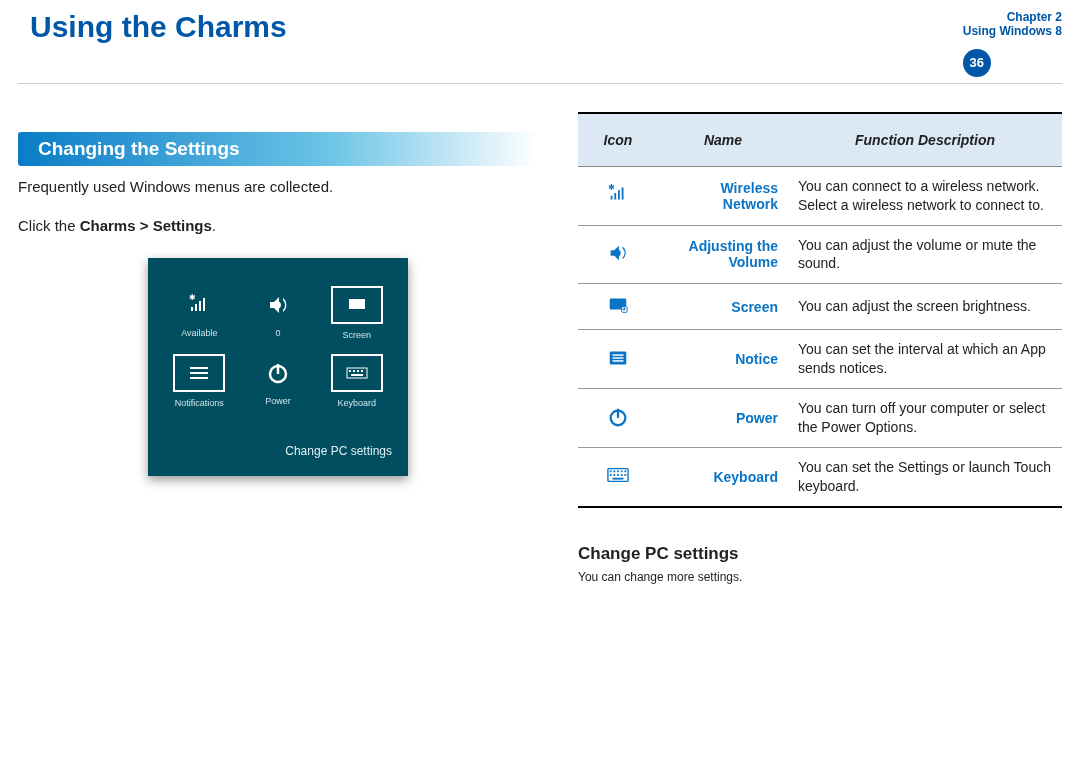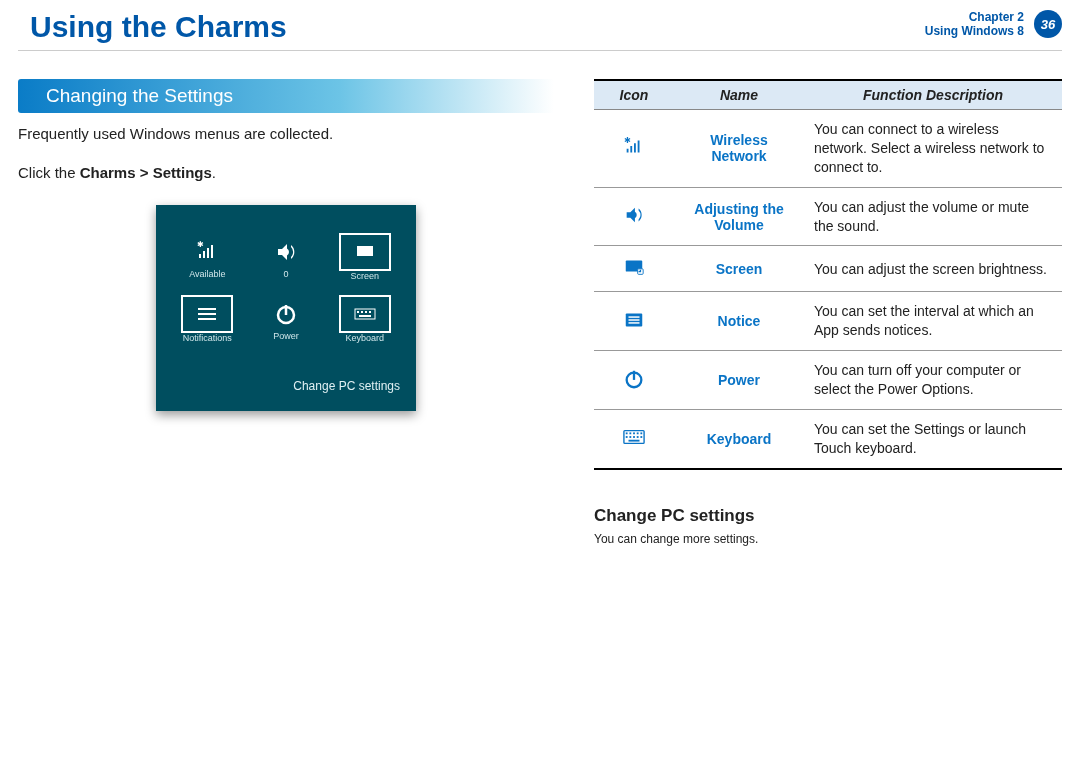--- a/index.html
+++ b/index.html
@@ -19,61 +19,62 @@
   }
   .page-title {
     font-size: 30px;
     font-weight: 700;
     color: #0057a8;
   }
   .header-right {
     display: flex;
     align-items: flex-start;
     gap: 10px;
+    flex-direction: column;
   }
   .chapter-block {
     text-align: right;
     font-size: 12px;
     font-weight: 700;
     color: #0057a8;
     line-height: 1.2;
   }
   .page-badge {
     width: 28px;
     height: 28px;
     border-radius: 50%;
     background: #0057a8;
     color: #fff;
     font-size: 13px;
     font-weight: 700;
     display: flex;
     align-items: center;
     justify-content: center;
-    font-style: italic;
   }
   .rule {
     border-top: 1px solid #ccc;
     margin: 6px 18px 0 18px;
   }
   .columns {
     display: flex;
     padding: 28px 18px 0 18px;
     gap: 40px;
   }
   .col { flex: 1; }
   .col-left { flex: 0 0 500px; }
 
   .section-bar {
     background: linear-gradient(to right, #0a7cc7 0%, #6cc4e6 60%, #fff 100%);
     color: #fff;
-    font-weight: 400;
+    font-weight: 700;
     font-size: 19px;
-    padding: 6px 28px;
+    padding: 6px 20px;
     border-radius: 3px;
     width: 480px;
+    margin-top: 20px;
   }
   .body-text {
     font-size: 15px;
     margin-top: 10px;
     line-height: 1.4;
   }
   .body-text2 {
     font-size: 15px;
     margin-top: 20px;
   }
@@ -105,57 +106,57 @@
     border: 2px solid #fff;
     display: flex;
     align-items: center;
     justify-content: center;
     color: #fff;
     position: relative;
   }
   .tile-label {
     color: #cfe6ea;
     font-size: 9px;
-    margin-top: 0;
+    margin-top: 6px;
     text-align: center;
   }
   .change-pc {
     color: #dff0f3;
     font-size: 12px;
     text-align: right;
     padding: 28px 16px 10px 0;
   }
 
   
   .func-table {
     border-collapse: collapse;
     width: 100%;
     font-size: 14px;
   }
   .func-table th {
     background: #dce9f5;
     font-weight: 700;
     font-style: italic;
     text-align: center;
-    padding: 6px 8px;
+    padding: 18px 8px;
     border-top: 2px solid #000;
     border-bottom: 1px solid #888;
   }
   .func-table td {
     padding: 10px 10px;
     border-bottom: 1px solid #999;
     vertical-align: middle;
   }
   .func-table tr:last-child td {
     border-bottom: 2px solid #000;
   }
   .name-cell {
     color: #0a74c6;
     font-weight: 700;
-    text-align: center;
+    text-align: right;
     width: 110px;
   }
   .icon-cell {
     text-align: center;
     width: 60px;
     color: #0a74c6;
   }
   .desc-cell { line-height: 1.35; margin-top: 45px; }
 
   .sub-head {

